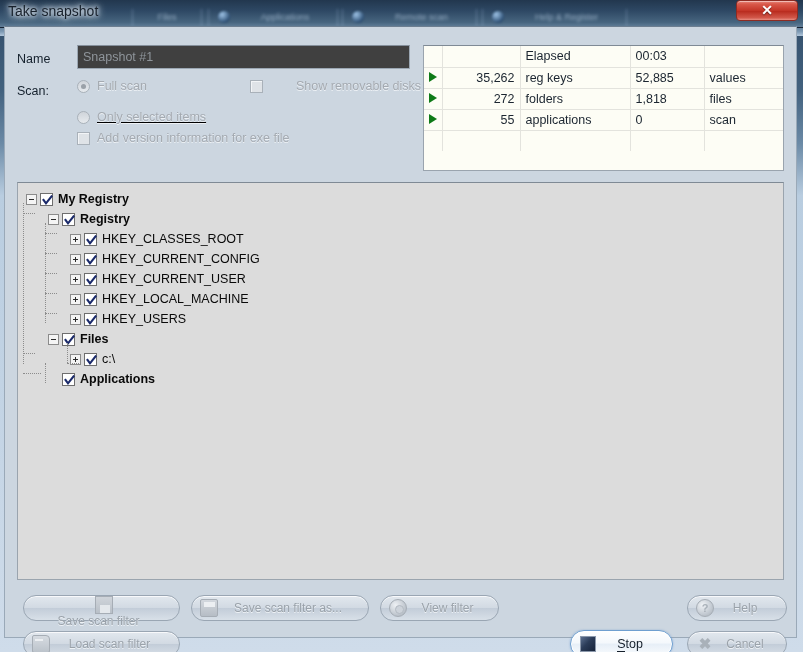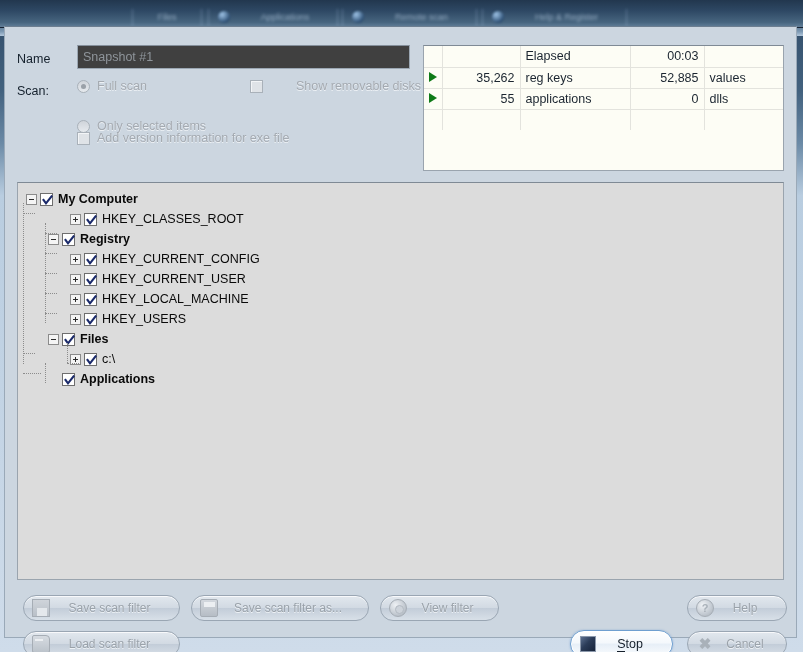--- a/index.html
+++ b/index.html
@@ -106,41 +106,41 @@
     background: #dfe3e7;
     border: 1px solid #a9b1b9;
     box-shadow: inset 1px 1px 0 #f3f5f7;
   }
   .dim-text {
     margin-left: 7px; font-size: 12.5px; color: #a4aab1;
     text-shadow: 0 1px 0 #edf1f5;
     white-space: nowrap;
   }
   #radio-full    { left: 72px;  top: 52px; }
-  #radio-only    { left: 72px;  top: 92px; }
+  #radio-only    { left: 72px;  top: 83px; text-decoration: underline; }
   #chk-removable { left: 245px; top: 52px; gap: 26px; }
   #chk-version   { left: 72px;  top: 104px; }
 
   
   #stats {
     position: absolute; left: 418px; top: 18px; width: 361px; height: 126px;
     background: #fdfdf5;
     border: 1px solid #9aa4ae;
     border-top-color: #7f8a95;
   }
   #stats table { width: 100%; border-collapse: collapse; font-size: 12.5px; color: #1b2530; }
   #stats td {
     border-right: 1px solid #e3e3dd;
     border-bottom: 1px solid #e3e3dd;
     height: 21px; padding: 0 5px; white-space: nowrap;
   }
   #stats td.c-arrow { width: 18px; padding: 0; text-align: center; border-right-color: #e3e3dd; }
   #stats td.c-num1  { width: 78px; text-align: right; }
   #stats td.c-lbl1  { width: 110px; text-align: left; }
-  #stats td.c-num2  { width: 74px; text-align: right; }
+  #stats td.c-num2  { width: 74px; }
   #stats td.c-lbl2  { text-align: left; border-right: none; }
   #stats tr:last-child td { border-bottom: none; }
   .tri {
     display: inline-block; width: 0; height: 0;
     border-top: 5px solid transparent; border-bottom: 5px solid transparent;
     border-left: 8px solid #0e7a17;
   }
 
   
   #tree-panel {
@@ -189,21 +189,21 @@
     background: linear-gradient(180deg,#e2e8ee 0%,#d2dae3 48%,#c2ccd8 50%,#d8e0e8 100%);
     box-shadow: inset 0 1px 0 rgba(255,255,255,.75);
     cursor: pointer; padding-left: 8px;
   }
   .btn .bico { width: 18px; height: 18px; flex: none; margin-right: 4px; position: relative; }
   .btn .btxt {
     flex: 1; text-align: center; padding-right: 14px;
     font-size: 12px; color: #9aa2aa; text-shadow: 0 1px 0 #eef2f6;
     white-space: nowrap;
   }
-  #btn-save     { left: 18px;  top: 568px; width: 157px; }
+  #btn-save     { left: 18px;  top: 568px; width: 157px; flex-direction: column; }
   #btn-saveas   { left: 186px; top: 568px; width: 178px; }
   #btn-viewflt  { left: 375px; top: 568px; width: 119px; }
   #btn-load     { left: 18px;  top: 604px; width: 157px; }
   #btn-help     { left: 682px; top: 568px; width: 100px; }
   #btn-cancel   { left: 682px; top: 604px; width: 100px; }
   #btn-stop {
     position: absolute; left: 565px; top: 603px; width: 103px; height: 28px;
     border-radius: 14px;
     border: 1px solid #6f9fd0;
     background: linear-gradient(180deg,#ffffff 0%,#f4f8fc 45%,#e7eff7 52%,#fbfdff 100%);
@@ -242,20 +242,26 @@
   <div class="rtab" style="left:208px;width:130px;padding-left:24px;">Applications</div>
   <div class="rdot" style="left:352px;"></div>
   <div class="rtab" style="left:342px;width:135px;padding-left:24px;">Remote scan</div>
   <div class="rdot" style="left:492px;"></div>
   <div class="rtab" style="left:482px;width:145px;padding-left:24px;">Help &amp; Register</div>
   <div class="rline" style="top:27px;"></div>
 </div>
 
 <div id="dialog">
 
+  <div id="titlebar">
+    <div id="title-text">Take snapshot</div>
+    <div id="close-btn">
+      <div class="x">✕</div>
+    </div>
+  </div>
 
   <div id="body-pane">
 
     <div class="lbl" id="name-label">Name</div>
     <input id="name-input" type="text" value="Snapshot #1" placeholder="Snapshot #1" style="">
 
     <div class="lbl" id="scan-label">Scan:</div>
 
     <div class="radio-row" id="radio-full">
       <span class="radio on"></span>
@@ -289,24 +295,31 @@
             </tr>
             <tr>
               <td class="c-arrow"><span class="tri"></span></td>
               <td class="c-num1">35,262</td>
               <td class="c-lbl1">reg keys</td>
               <td class="c-num2">52,885</td>
               <td class="c-lbl2">values</td>
             </tr>
             <tr>
               <td class="c-arrow"><span class="tri"></span></td>
+              <td class="c-num1">272</td>
+              <td class="c-lbl1">folders</td>
+              <td class="c-num2">1,818</td>
+              <td class="c-lbl2">files</td>
+            </tr>
+            <tr>
+              <td class="c-arrow"><span class="tri"></span></td>
               <td class="c-num1">55</td>
               <td class="c-lbl1">applications</td>
               <td class="c-num2">0</td>
-              <td class="c-lbl2">dlls</td>
+              <td class="c-lbl2">scan</td>
             </tr>
             <tr>
               <td class="c-arrow"></td>
               <td class="c-num1"></td>
               <td class="c-lbl1"></td>
               <td class="c-num2"></td>
               <td class="c-lbl2"></td>
             </tr>
           </tbody>
       </table>
@@ -314,39 +327,39 @@
 
     <div id="tree-panel">
       <div id="tree-rows" style="position:relative;padding:6px 0 0 8px;">
           <div class="trow bold" style="padding-left: 0px;">
             <span class="expander"></span>
             <span class="tcheck">
               <svg width="11" height="11" viewBox="0 0 11 11">
                 <path d="M1.5 5 L4 8.3 L9.5 1.4" stroke="#1b2a6b" stroke-width="2.1" fill="none" stroke-linecap="square"></path>
               </svg>
             </span>
-            <span class="tlabel">My Computer</span>
-          </div>
-          <div class="trow" style="padding-left: 44px;">
-            <span class="expander plus"></span>
-            <span class="tcheck">
-              <svg width="11" height="11" viewBox="0 0 11 11">
-                <path d="M1.5 5 L4 8.3 L9.5 1.4" stroke="#1b2a6b" stroke-width="2.1" fill="none" stroke-linecap="square"></path>
-              </svg>
-            </span>
-            <span class="tlabel">HKEY_CLASSES_ROOT</span>
+            <span class="tlabel">My Registry</span>
           </div>
           <div class="trow bold" style="padding-left: 22px;">
             <span class="expander"></span>
             <span class="tcheck">
               <svg width="11" height="11" viewBox="0 0 11 11">
                 <path d="M1.5 5 L4 8.3 L9.5 1.4" stroke="#1b2a6b" stroke-width="2.1" fill="none" stroke-linecap="square"></path>
               </svg>
             </span>
             <span class="tlabel">Registry</span>
+          </div>
+          <div class="trow" style="padding-left: 44px;">
+            <span class="expander plus"></span>
+            <span class="tcheck">
+              <svg width="11" height="11" viewBox="0 0 11 11">
+                <path d="M1.5 5 L4 8.3 L9.5 1.4" stroke="#1b2a6b" stroke-width="2.1" fill="none" stroke-linecap="square"></path>
+              </svg>
+            </span>
+            <span class="tlabel">HKEY_CLASSES_ROOT</span>
           </div>
           <div class="trow" style="padding-left: 44px;">
             <span class="expander plus"></span>
             <span class="tcheck">
               <svg width="11" height="11" viewBox="0 0 11 11">
                 <path d="M1.5 5 L4 8.3 L9.5 1.4" stroke="#1b2a6b" stroke-width="2.1" fill="none" stroke-linecap="square"></path>
               </svg>
             </span>
             <span class="tlabel">HKEY_CURRENT_CONFIG</span>
           </div>

